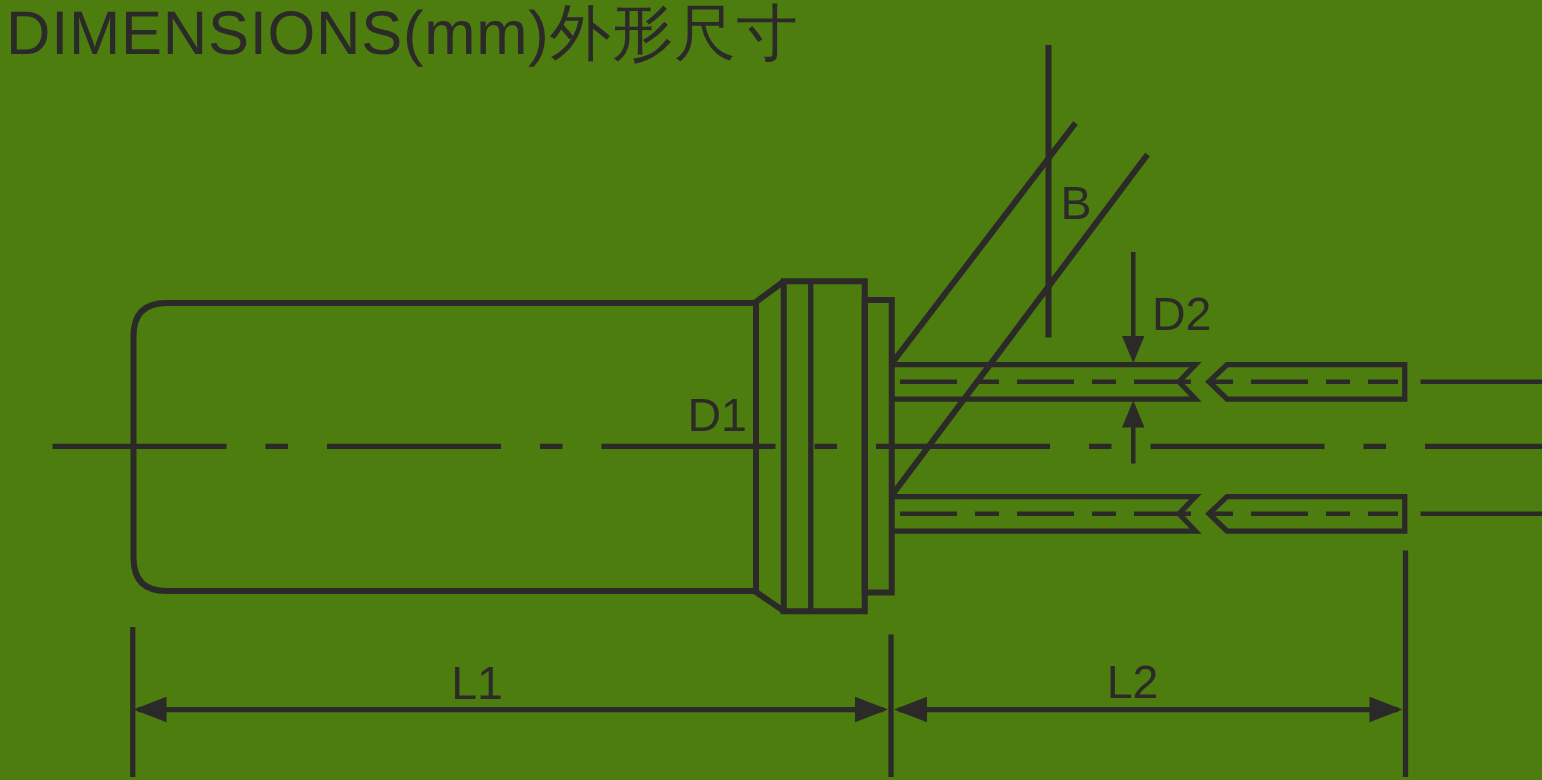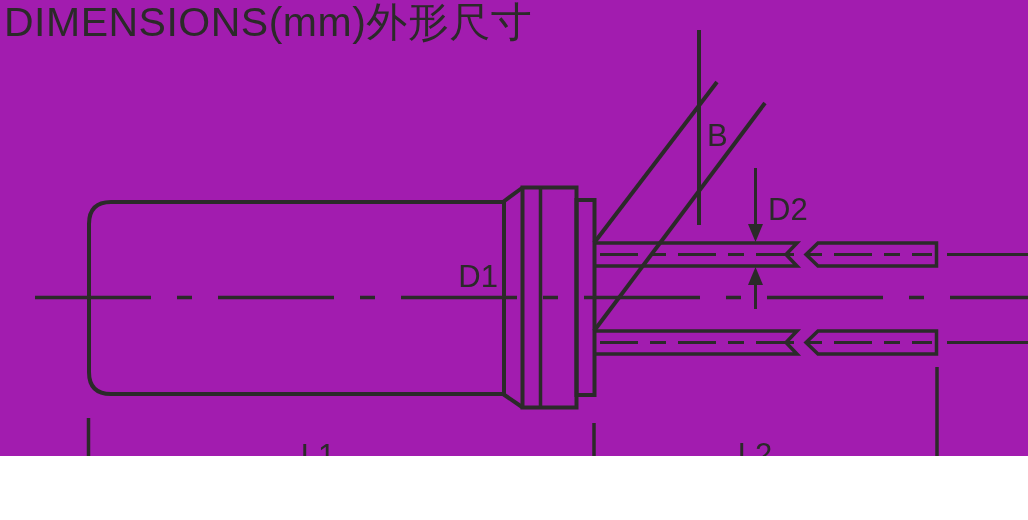--- a/index.html
+++ b/index.html
@@ -3,22 +3,22 @@
 <meta charset="utf-8">
 <style>
   html, body {
     margin: 0;
     padding: 0;
     background: #ffffff;
   }
   .page {
     position: relative;
     width: 1028px;
-    height: 456px;
-    background: #a21caf;
+    height: 520px;
+    background: #4d7c0f;
     overflow: hidden;
   }
   svg text {
     font-family: "Liberation Sans", "DejaVu Sans", sans-serif;
   }
   .title-text {
     font-size: 41px;
     letter-spacing: 0.5px;
   }
   .dim-label {

